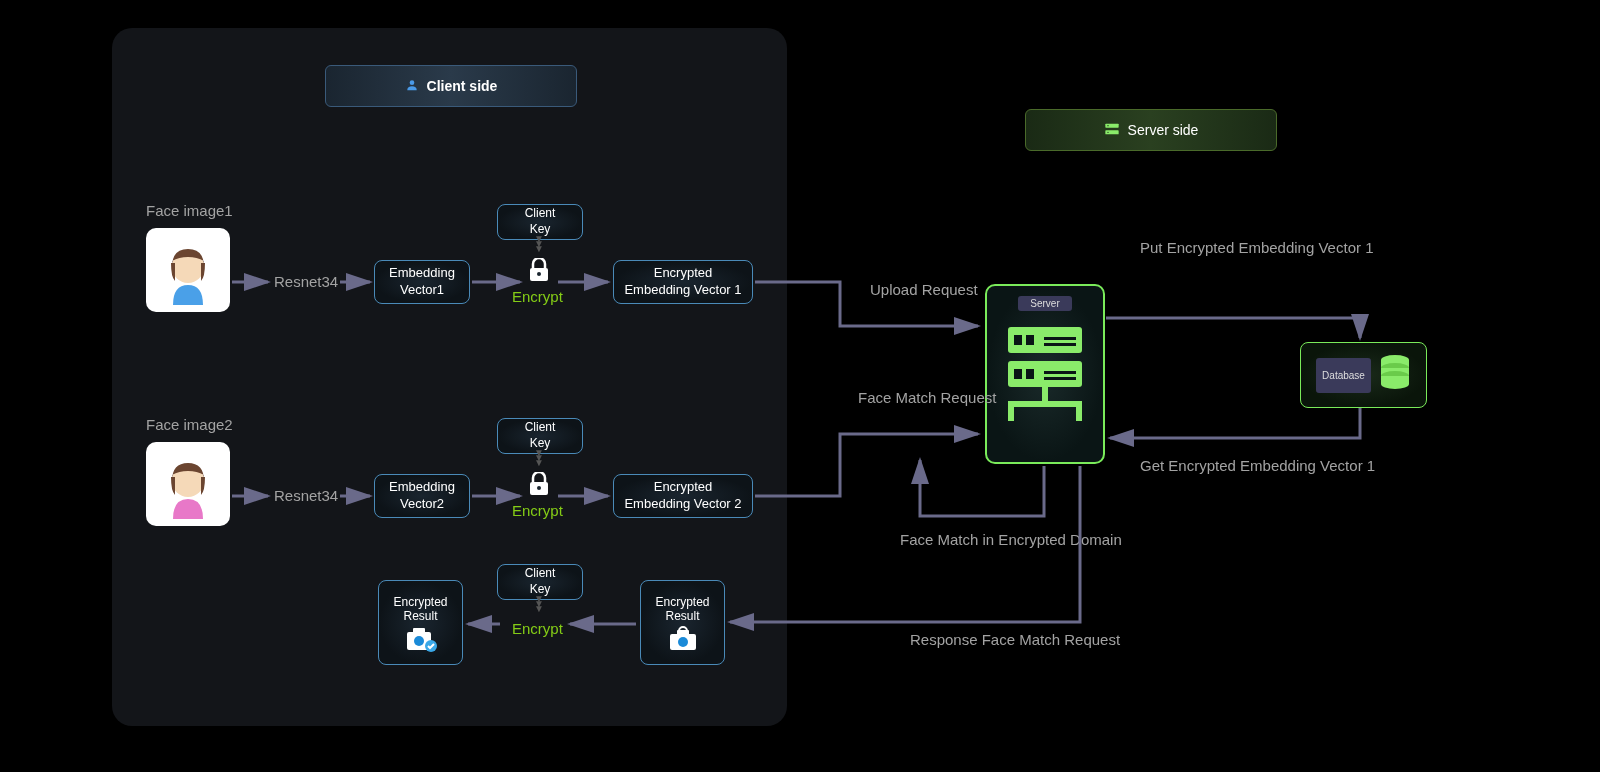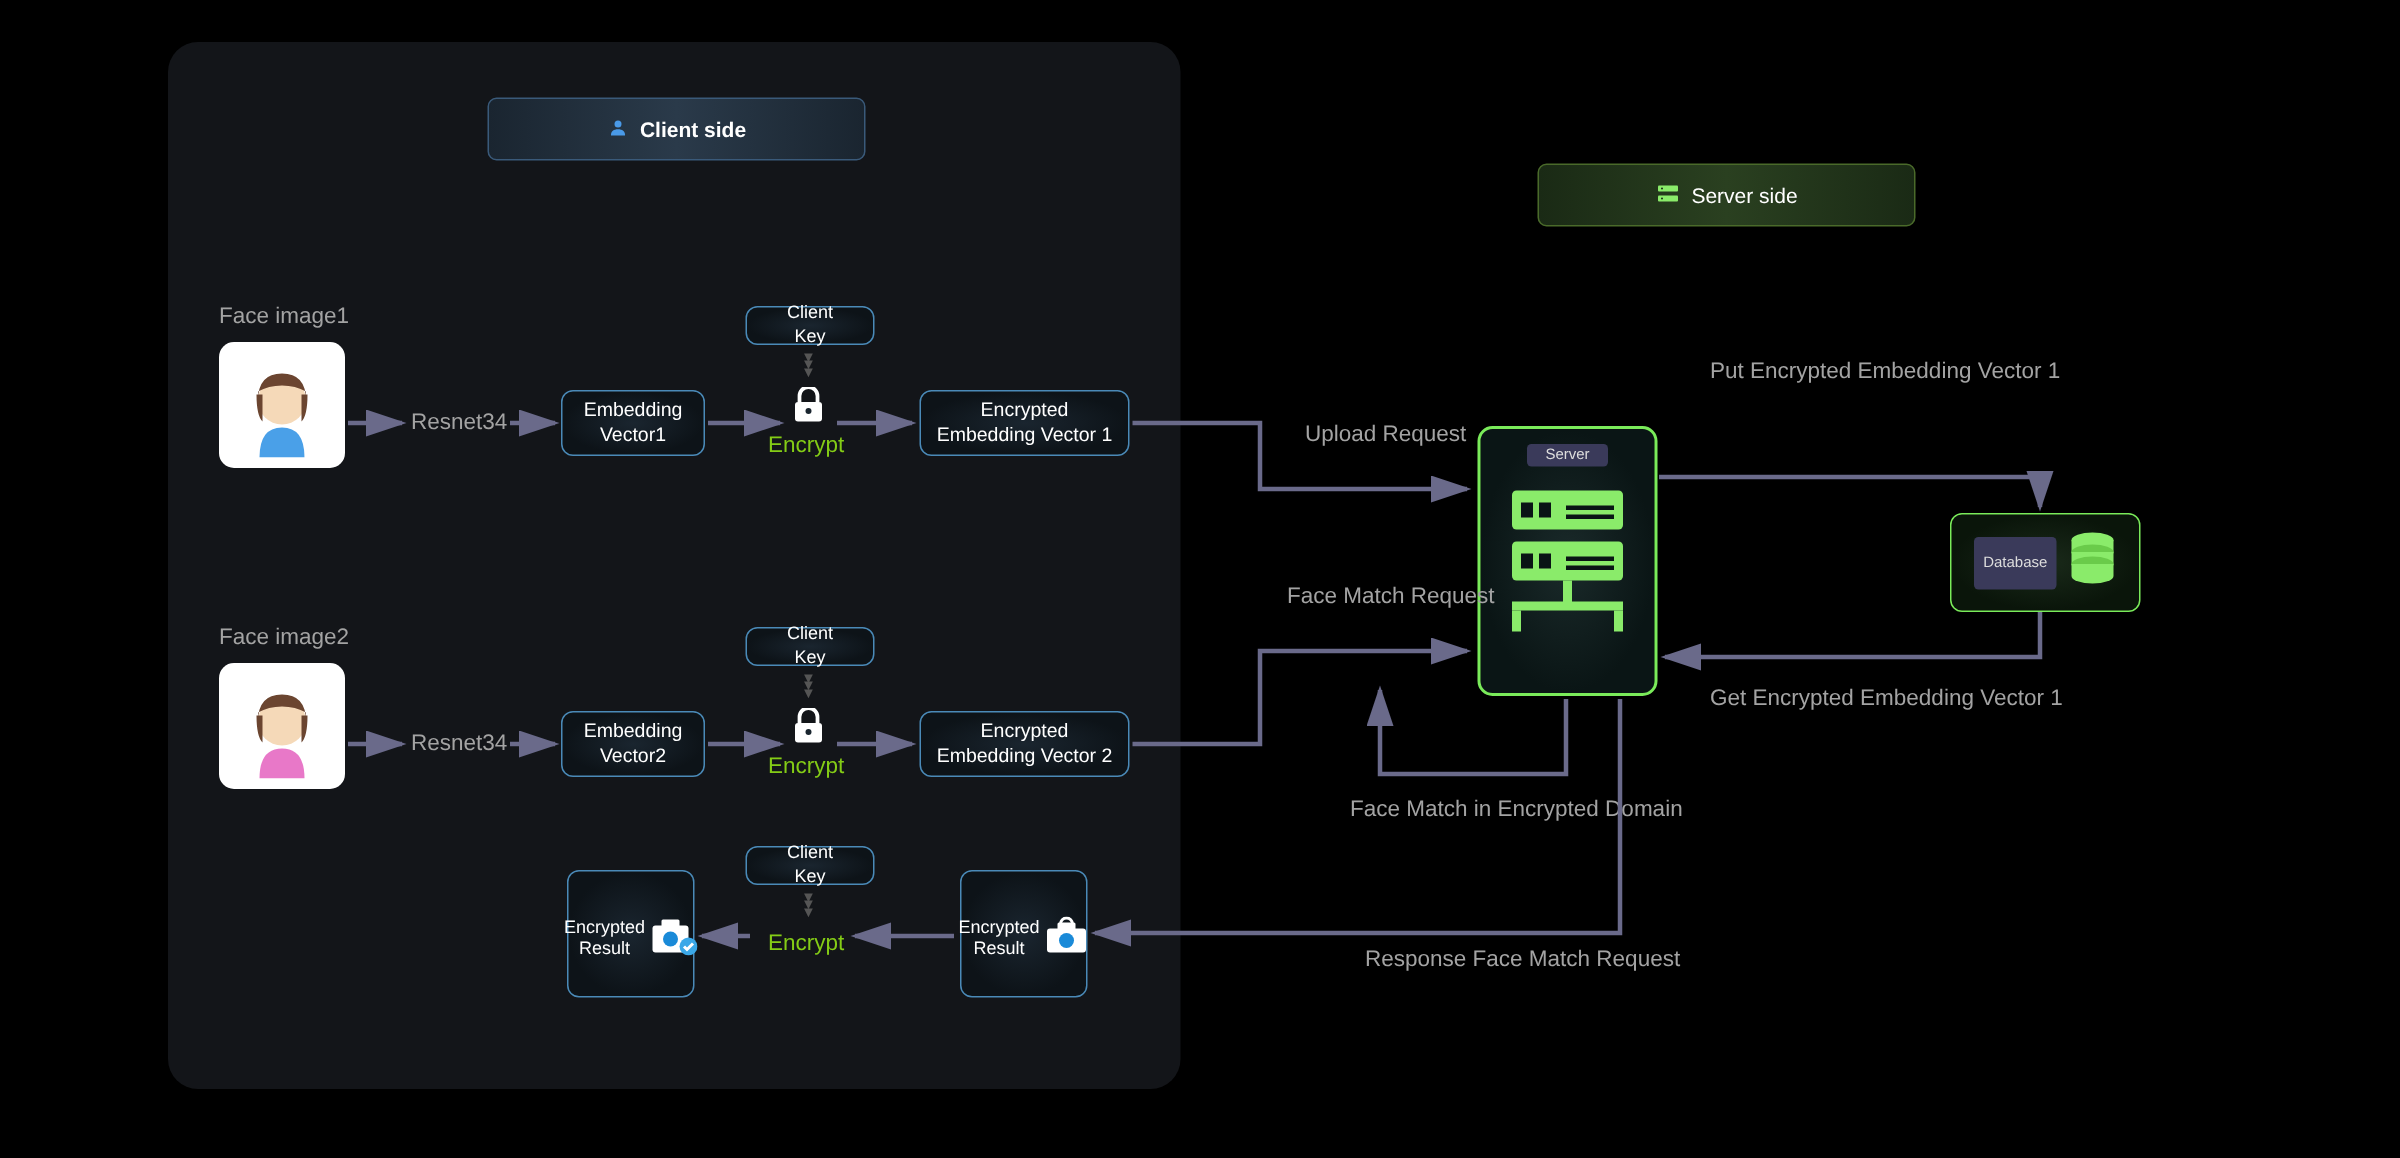--- a/index.html
+++ b/index.html
@@ -77,21 +77,21 @@
   display: flex;
   align-items: center;
   justify-content: center;
   font-size: 13px;
   text-align: center;
   line-height: 1.3;
   padding: 4px 8px;
   box-sizing: border-box;
 }
 .box-small {
-  height: 26px;
+  height: 36px;
   font-size: 12px;
   padding: 2px 28px;
 }
 .server-box {
   position: absolute;
   left: 985px;
   top: 284px;
   width: 120px;
   height: 180px;
   border: 2px solid #7aeb5a;
@@ -137,21 +137,21 @@
   color: #84cc16;
 }
 .result-box {
   position: absolute;
   width: 85px;
   height: 85px;
   border: 1.5px solid #4a8ab8;
   border-radius: 8px;
   background: radial-gradient(ellipse at center, #1a252f 0%, #0d1318 70%);
   display: flex;
-  flex-direction: row;
+  flex-direction: column;
   align-items: center;
   justify-content: center;
   font-size: 12px;
   text-align: center;
   gap: 3px;
   padding-top: 5px;
   box-sizing: border-box;
 }
 .chev-down {
   position: absolute;

